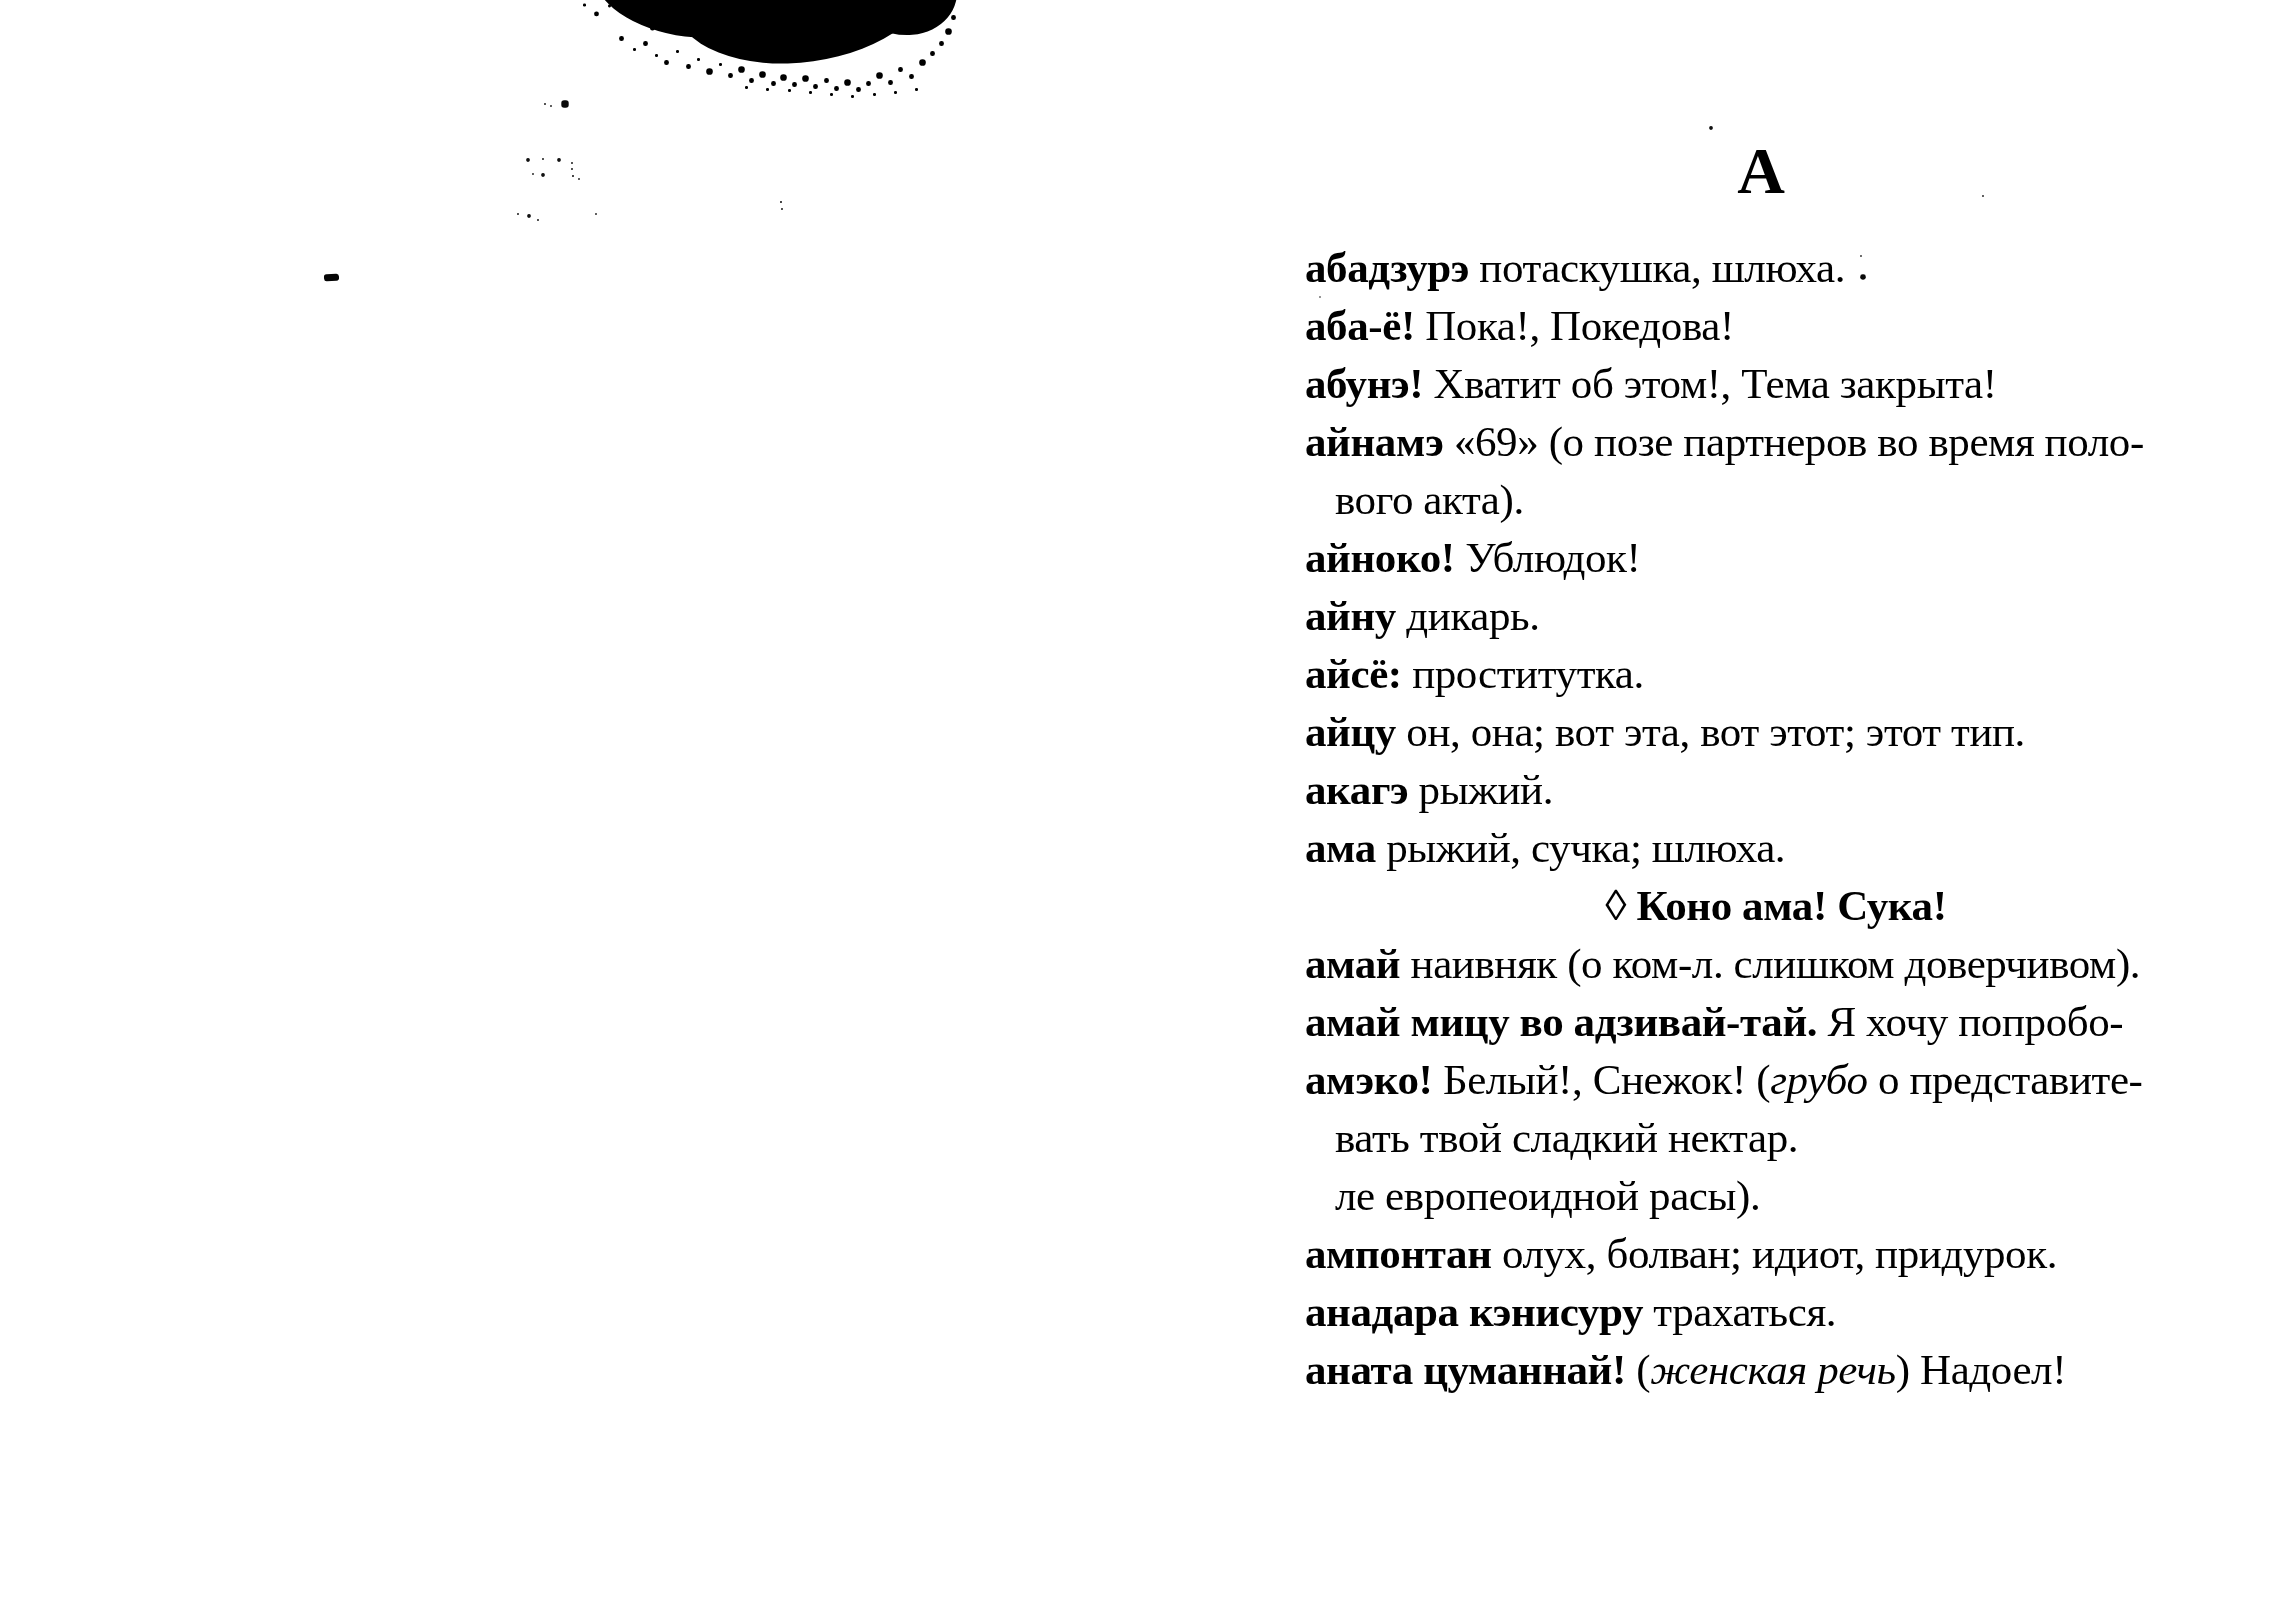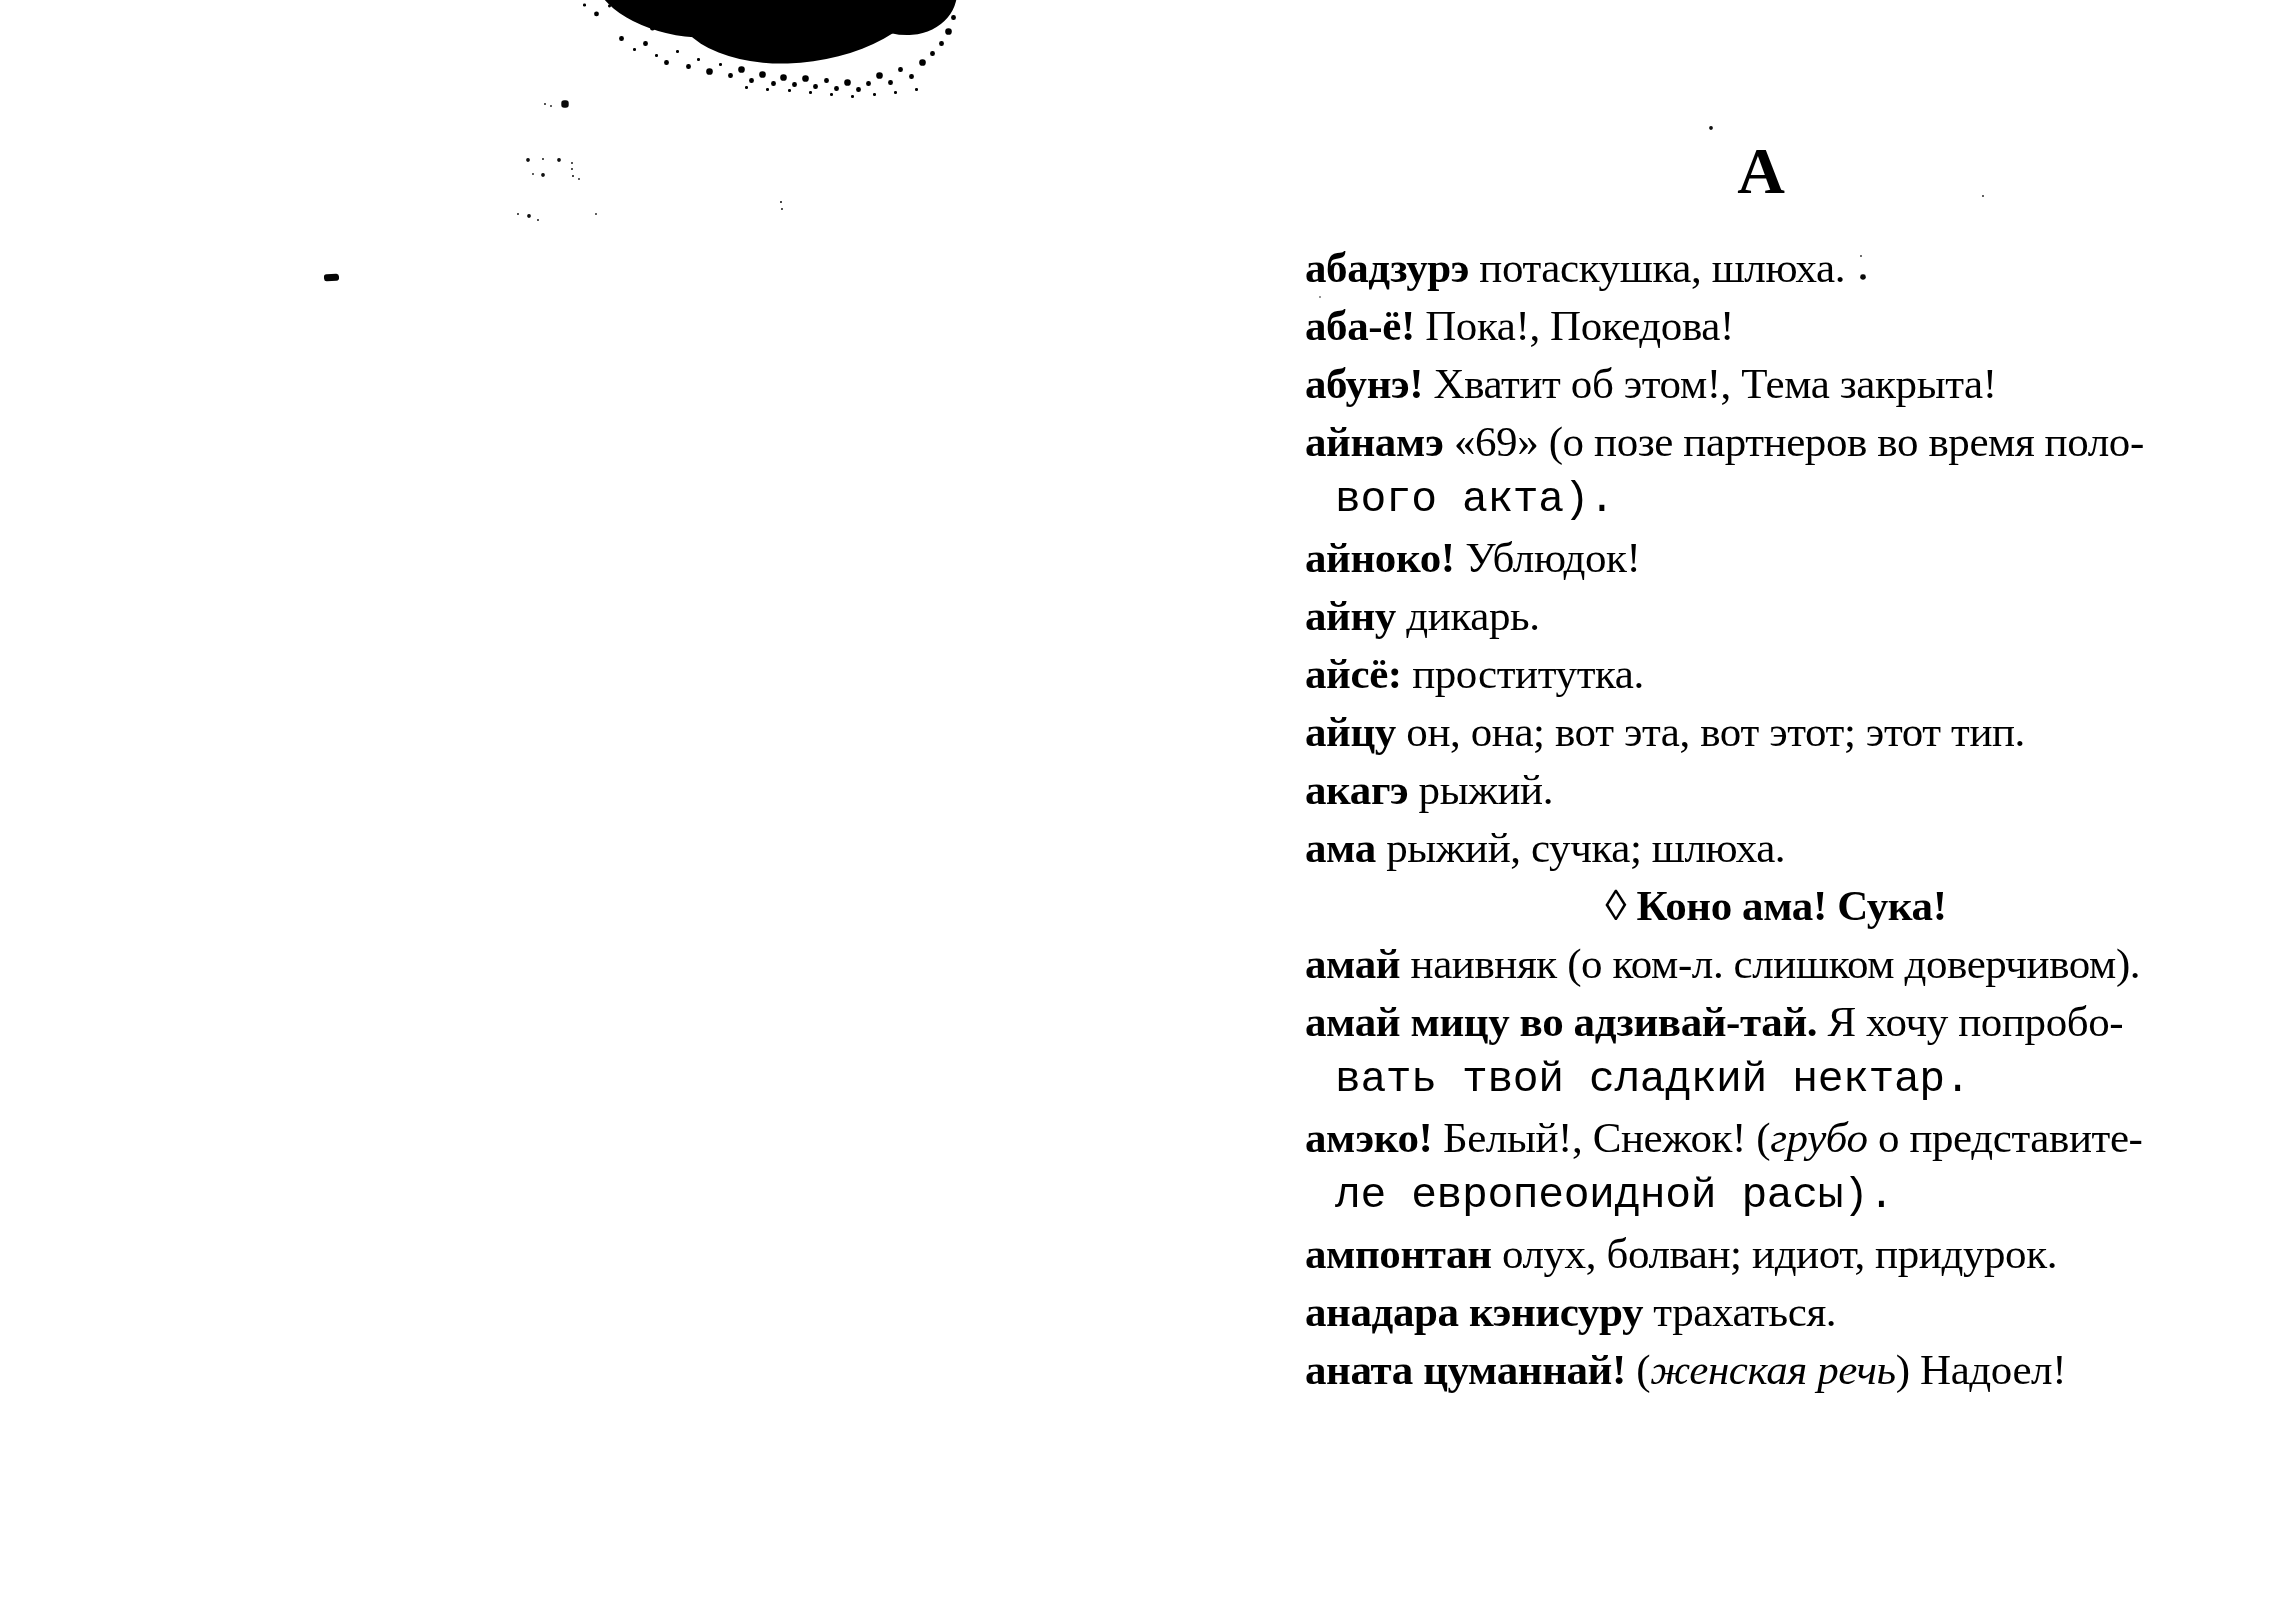--- a/index.html
+++ b/index.html
@@ -103,21 +103,21 @@
     left: 1305px; top: 239px;
     width: 921px;
   }
   .line {
     height: 58px;
     line-height: 58px;
     font-size: 43px;
     letter-spacing: -0.4px;
     white-space: nowrap;
   }
-  .line.cont { padding-left: 30px; font-family: Liberation Mono, monospace; }
+  .line.cont { padding-left: 30px; }
   .line.sub  { padding-left: 21px; text-align: center; }
   .seg-bold   { font-weight: bold; margin-top: 44px; }
   .seg-italic { font-style: italic; }
 </style>
 </head>
 <body>
 
 <div class="scan-page">
 
   <div class="ink-blot">
@@ -140,22 +140,22 @@
       <div class="line cont"><span class="seg-normal">вого акта).</span></div>
       <div class="line"><span class="seg-bold">айноко!</span><span class="seg-normal"> Ублюдок!</span></div>
       <div class="line"><span class="seg-bold">айну</span><span class="seg-normal"> дикарь.</span></div>
       <div class="line"><span class="seg-bold">айсё:</span><span class="seg-normal"> проститутка.</span></div>
       <div class="line"><span class="seg-bold">айцу</span><span class="seg-normal"> он, она; вот эта, вот этот; этот тип.</span></div>
       <div class="line"><span class="seg-bold">акагэ</span><span class="seg-normal"> рыжий.</span></div>
       <div class="line"><span class="seg-bold">ама</span><span class="seg-normal"> рыжий, сучка; шлюха.</span></div>
       <div class="line sub"><span class="seg-bold">◊ Коно ама! Сука!</span></div>
       <div class="line"><span class="seg-bold">амай</span><span class="seg-normal"> наивняк (о ком-л. слишком доверчивом).</span></div>
       <div class="line"><span class="seg-bold">амай мицу во адзивай-тай.</span><span class="seg-normal"> Я хочу попробо-</span></div>
+      <div class="line"><span class="seg-bold">амэко!</span><span class="seg-normal"> Белый!, Снежок! (</span><span class="seg-italic">грубо</span><span class="seg-normal"> о представите-</span></div>
       <div class="line cont"><span class="seg-normal">вать твой сладкий нектар.</span></div>
-      <div class="line"><span class="seg-bold">амэко!</span><span class="seg-normal"> Белый!, Снежок! (</span><span class="seg-italic">грубо</span><span class="seg-normal"> о представите-</span></div>
       <div class="line cont"><span class="seg-normal">ле европеоидной расы).</span></div>
       <div class="line"><span class="seg-bold">ампонтан</span><span class="seg-normal"> олух, болван; идиот, придурок.</span></div>
       <div class="line"><span class="seg-bold">анадара кэнисуру</span><span class="seg-normal"> трахаться.</span></div>
       <div class="line"><span class="seg-bold">аната цуманнай!</span><span class="seg-normal"> (</span><span class="seg-italic">женская речь</span><span class="seg-normal">) Надоел!</span></div>
     </div>
 
 </div>
 
 
 </body></html>

